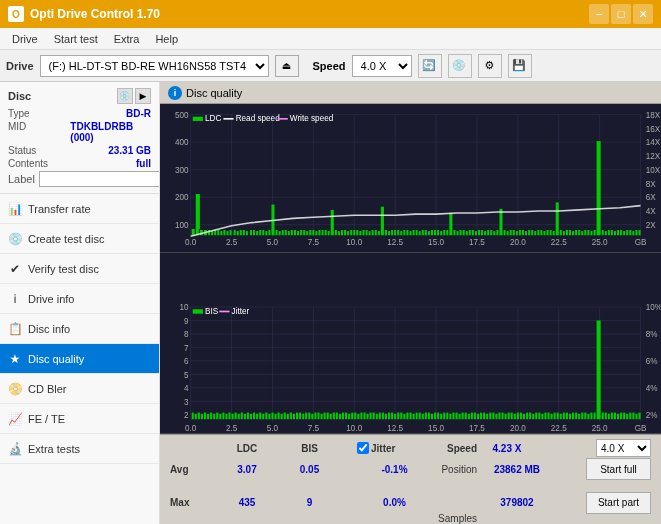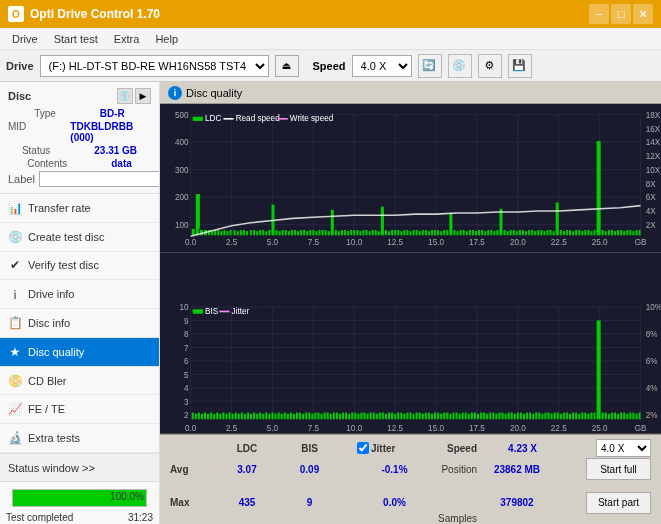--- a/index.html
+++ b/index.html
@@ -30,21 +30,21 @@
     
     
     .sidebar { width: 160px; min-width: 160px; background: #f8f8f8; border-right: 1px solid #ddd; display: flex; flex-direction: column; overflow: hidden; }
     
     
     .disc-panel { padding: 6px 8px; border-bottom: 1px solid #ddd; }
     .disc-header { display: flex; align-items: center; justify-content: space-between; margin-bottom: 4px; }
     .disc-title { font-weight: bold; font-size: 11px; color: #333; }
     .disc-icon-area { display: flex; gap: 2px; }
     .small-icon { width: 16px; height: 16px; background: #e0e0e0; border: 1px solid #bbb; display: flex; align-items: center; justify-content: center; font-size: 9px; cursor: pointer; }
-    .disc-row { display: flex; justify-content: center; margin-bottom: 2px; font-size: 10px; }
+    .disc-row { display: flex; justify-content: space-between; margin-bottom: 2px; font-size: 10px; }
     .disc-row-label { color: #555; }
     .disc-row-value { color: #0000cc; font-weight: bold; padding-left: 44px; }
     .disc-row-value.blue { color: #0000cc; }
     .label-row { display: flex; align-items: center; gap: 4px; margin-top: 2px; }
     .label-input { height: 16px; border: 1px solid #aaa; background: white; font-size: 10px; flex: 1; padding: 0 2px; }
     
     
     .nav-item { height: 30px; display: flex; align-items: center; padding: 0 8px; cursor: pointer; font-size: 11px; color: #333; border-bottom: 1px solid #e8e8e8; gap: 6px; }
     .nav-item.active { background: #0078d7; color: white; }
     .nav-item.active .nav-icon { color: white; }
@@ -135,21 +135,21 @@
       <div class="disc-row">
         <span class="disc-row-label">MID</span>
         <span class="disc-row-value blue">TDKBLDRBB (000)</span>
       </div>
       <div class="disc-row">
         <span class="disc-row-label">Status</span>
         <span class="disc-row-value">23.31 GB</span>
       </div>
       <div class="disc-row">
         <span class="disc-row-label">Contents</span>
-        <span class="disc-row-value blue">data</span>
+        <span class="disc-row-value blue">full</span>
       </div>
       <div class="label-row">
         <span class="disc-row-label">Label</span>
         <input type="text" class="label-input" style="">
 
       </div>
     </div>
 
     <div class="nav-item">
       <span class="nav-icon">📊</span>
@@ -181,35 +181,20 @@
     </div>
     <div class="nav-item">
       <span class="nav-icon">📈</span>
       <span>FE / TE</span>
     </div>
     <div class="nav-item">
       <span class="nav-icon">🔬</span>
       <span>Extra tests</span>
     </div>
 
-    <div class="status-section">
-      <div class="status-btn">
-        <span>Status window &gt;&gt;</span>
-      </div>
-      <div style="padding: 3px 6px 0;">
-        <div class="progress-bar-outer">
-          <div class="progress-bar-inner" style="width: 100%;"></div>
-          <span class="progress-label">100.0%</span>
-        </div>
-        <div style="display:flex; justify-content:space-between; padding: 1px 0;">
-          <span style="font-size:10px; color:#333;">Test completed</span>
-          <span style="font-size:10px; color:#333;">31:23</span>
-        </div>
-      </div>
-    </div>
 
   </div>
 
   <div class="content-area">
 
     <div class="quality-header">
       <div class="quality-icon">i</div>
       <span>Disc quality</span>
     </div>
 
@@ -660,34 +645,34 @@
         <div style="width:42px;"></div>
         <div style="width:70px; text-align:center; font-weight:bold; color:#333;">LDC</div>
         <div style="width:55px; text-align:center; font-weight:bold; color:#333;">BIS</div>
         <div style="width:20px;"></div>
 
         <div style="display:flex; align-items:center; gap:2px; width:75px;">
           <input type="checkbox" checked="" style="width: 12px; height: 12px;">
           <span style="font-weight:bold; color:#333;">Jitter</span>
         </div>
         <div style="width:45px; text-align:right; font-weight:bold; color:#333;">Speed</div>
-        <div style="width:60px; text-align:right;">
+        <div style="width:60px; text-align:center;">
           <span style="color:#0000cc; font-weight:bold; font-size:10px;">4.23 X</span>
         </div>
         <div style="flex:1; display:flex; justify-content:flex-end;">
           <select class="speed-select-inline">
             <option>4.0 X</option>
           </select>
         </div>
       </div>
 
       <div style="display:flex; align-items:center; font-size:10px; padding: 0 4px;">
         <div style="width:42px; font-weight:bold; color:#333;">Avg</div>
         <div style="width:70px; text-align:center; color:#0000cc; font-weight:bold;">3.07</div>
-        <div style="width:55px; text-align:center; color:#0000cc; font-weight:bold;">0.09</div>
+        <div style="width:55px; text-align:center; color:#0000cc; font-weight:bold;">0.05</div>
         <div style="width:20px;"></div>
         <div style="width:75px; text-align:center; color:#0000cc; font-weight:bold;">-0.1%</div>
         <div style="width:45px; text-align:right; color:#333;">Position</div>
         <div style="width:80px; text-align:center; color:#0000cc; font-weight:bold;">23862 MB</div>
         <div style="flex:1; display:flex; justify-content:flex-end;">
           <button class="btn-start">Start full</button>
         </div>
       </div>
 
       <div style="display:flex; align-items:center; font-size:10px; padding: 0 4px;">

